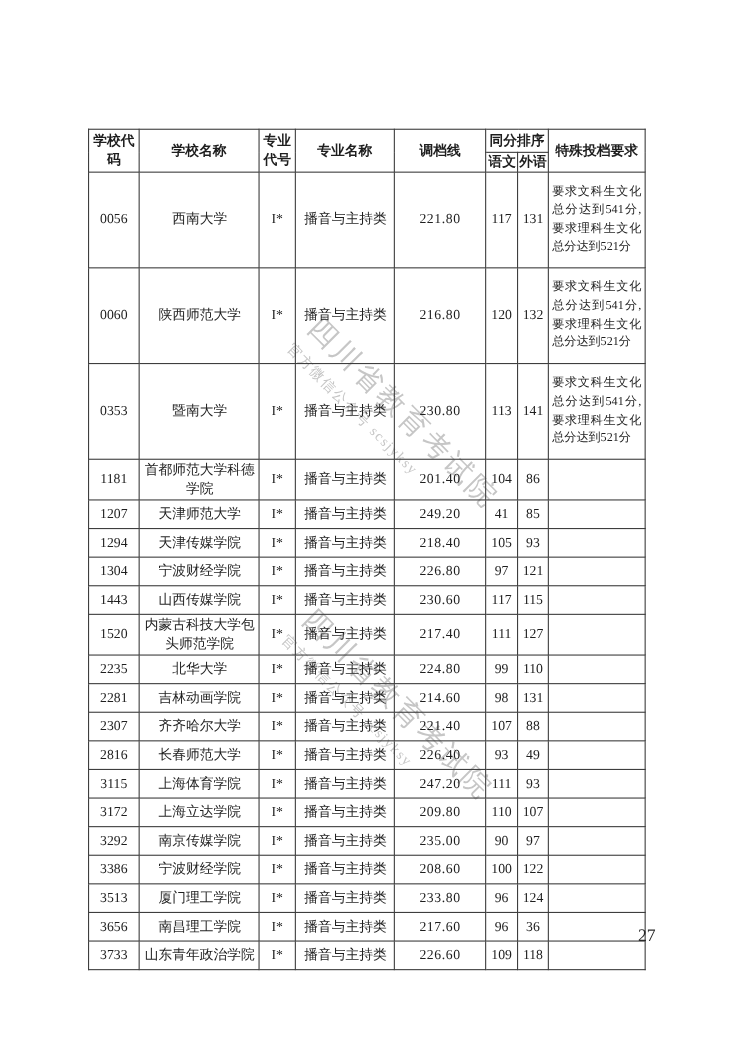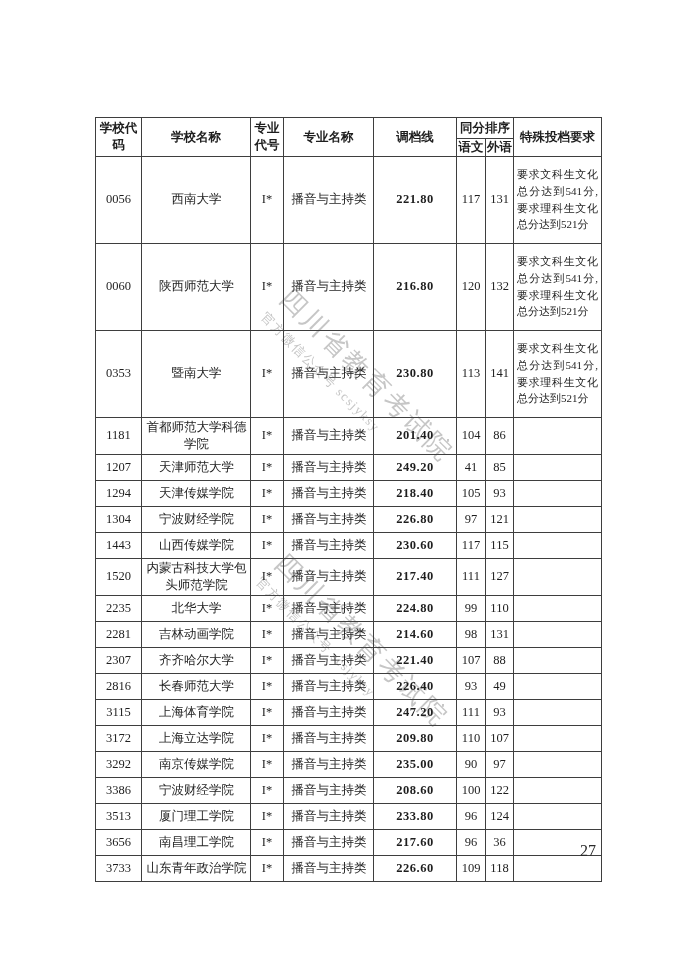--- a/index.html
+++ b/index.html
@@ -22,42 +22,42 @@
     white-space: nowrap;
     pointer-events: none;
   }
   .wm-big   { font-size: 26px; letter-spacing: 3px; }
   .wm-small { font-size: 13px; letter-spacing: 1.5px; margin-top: 4px; }
   .wm-1 { left: 297px; top: 281px; }
   .wm-2 { left: 292px; top: 546px; }
   
   table.score-table {
     position: absolute;
-    left: 95px;
+    left: 80px;
     top: 117px;
     z-index: 2;
     border-collapse: collapse;
     table-layout: fixed;
     background: transparent;
   }
   .score-table th, .score-table td {
     border: 1px solid #3e3e3e;
     padding: 0 2px;
     text-align: center;
     vertical-align: middle;
     font-size: 12.5px;
     line-height: 1.32;
     overflow: hidden;
     background: transparent;
   }
   .score-table th { font-weight: bold; padding: 0 1px; }
   thead tr.h1 > th { height: 20px; }
-  thead tr.h2 > th { height: 16px; }
+  thead tr.h2 > th { height: 16px; text-align: right; }
   td.cell-name, td.cell-major-name { text-align: center; padding-left: 3px; }
-  td.cell-score { font-weight: bold; letter-spacing: 0.5px; }
+  td.cell-score { font-weight: normal; letter-spacing: 0.5px; }
   td.cell-special {
     font-size: 11px;
     line-height: 16.8px;
     text-align: justify;
     text-justify: inter-ideograph;
     text-align-last: left;
     padding: 1px 3px;
   }
   tr.row-tall   > td { height: 84px; }
   tr.row-double > td { height: 34px; }

